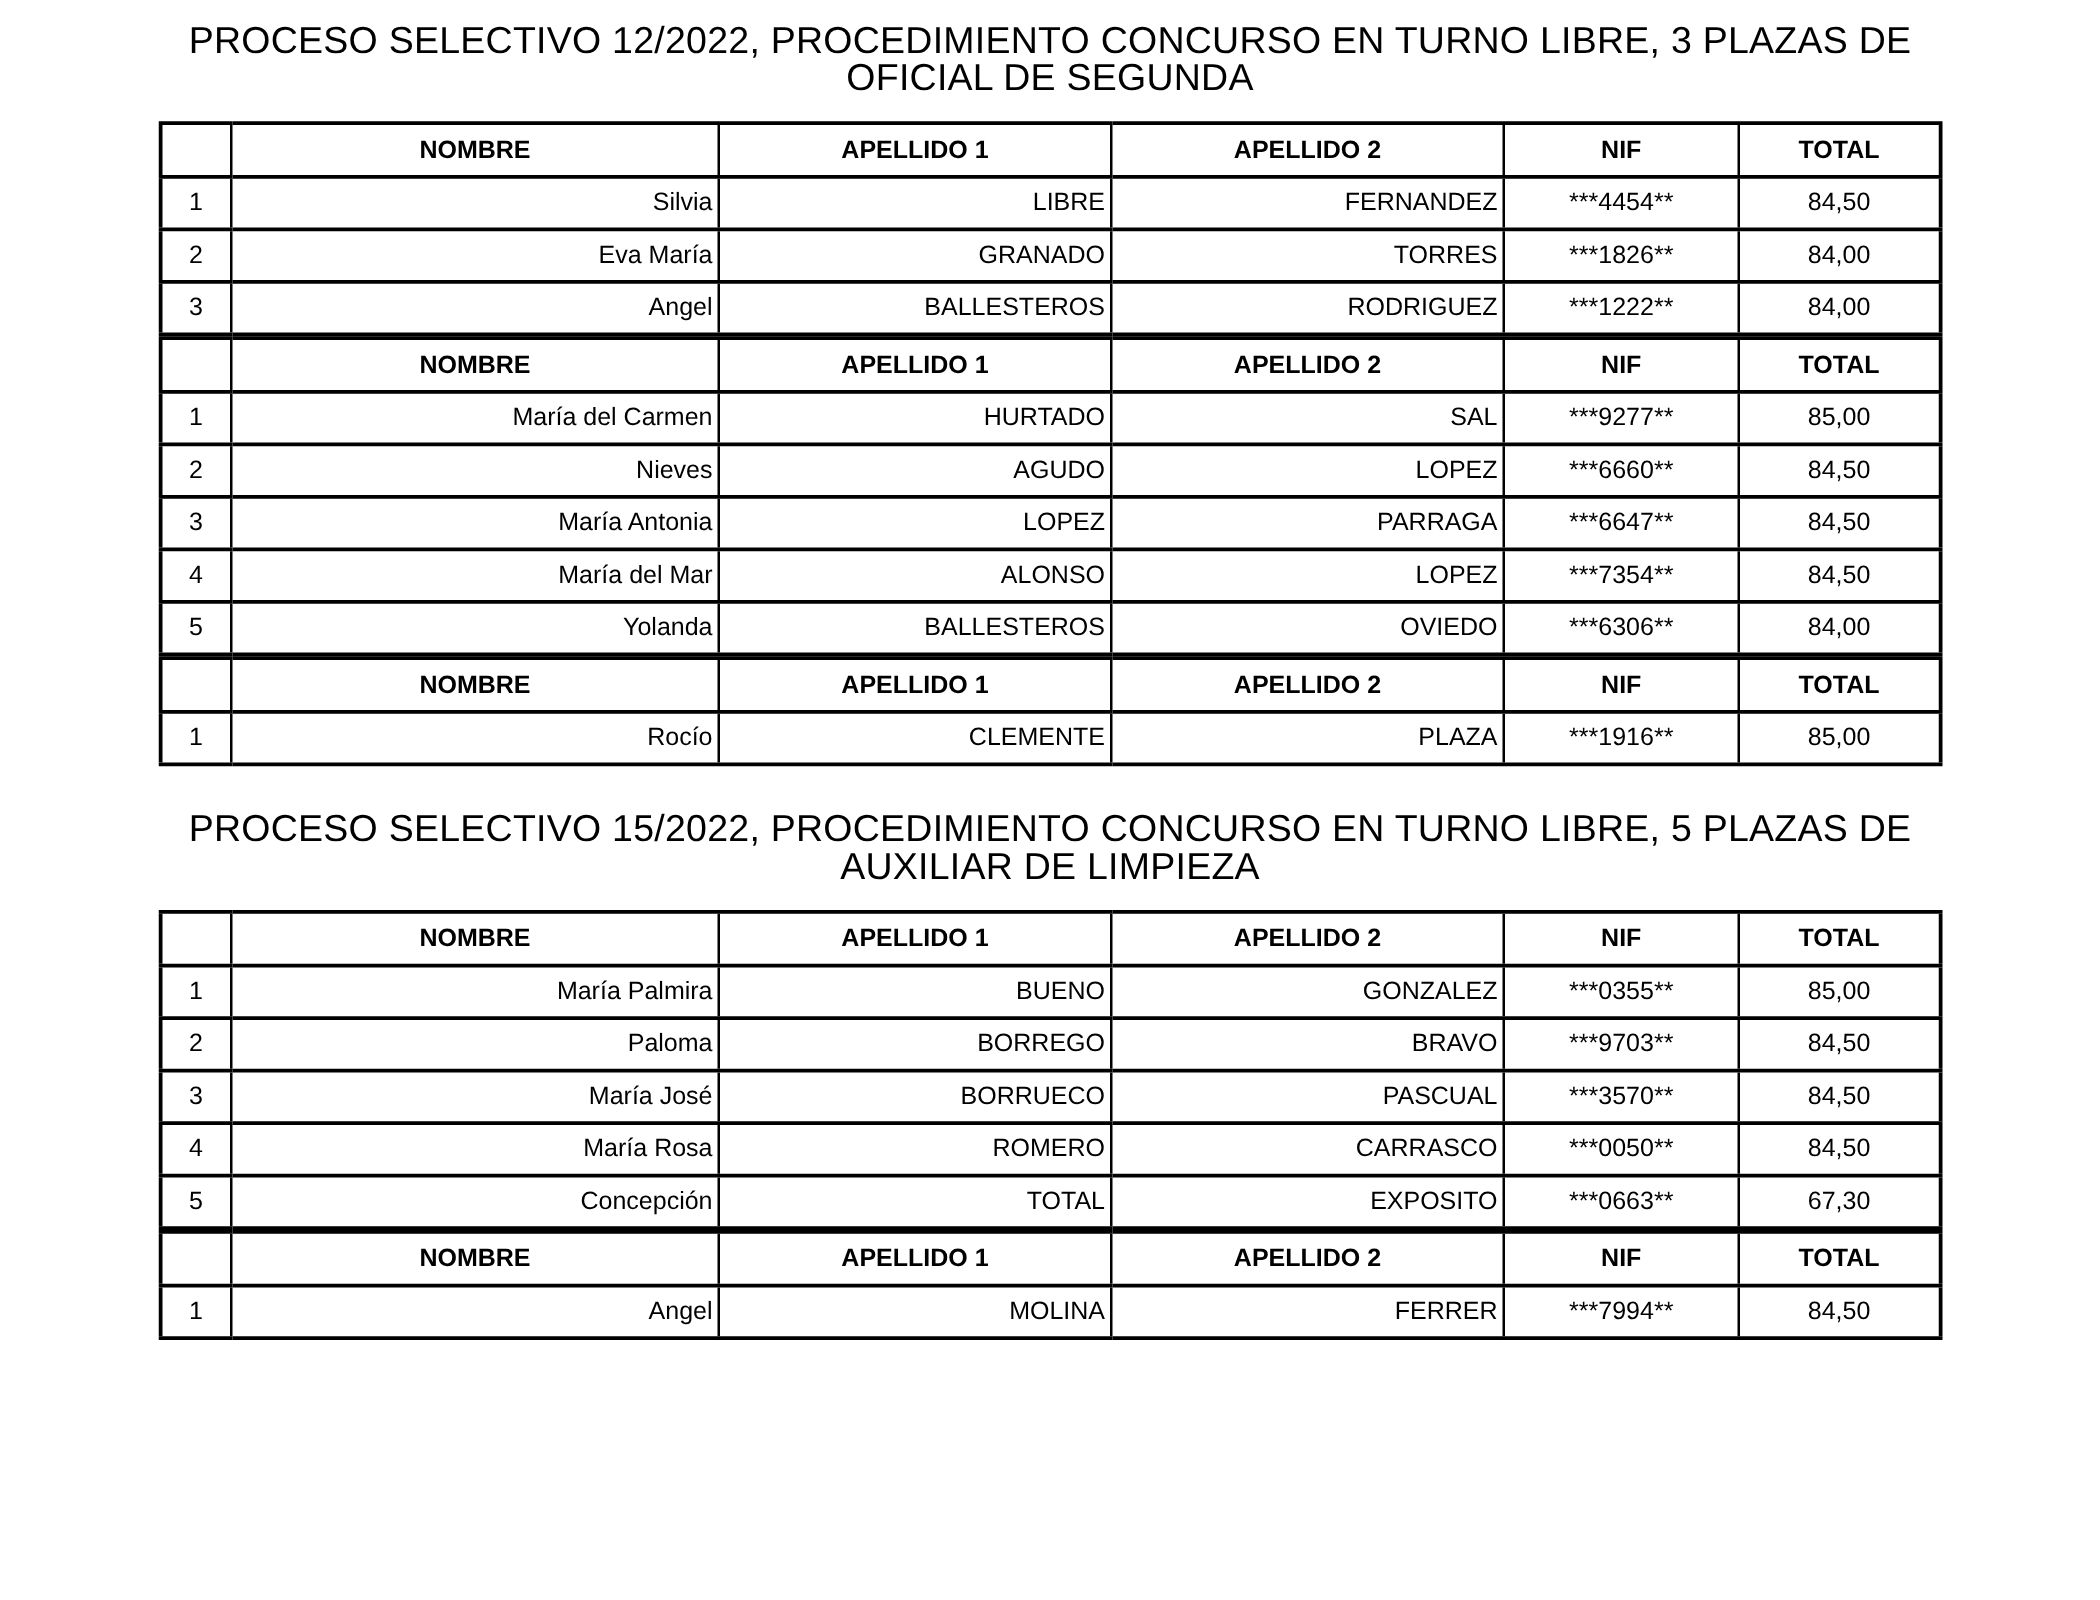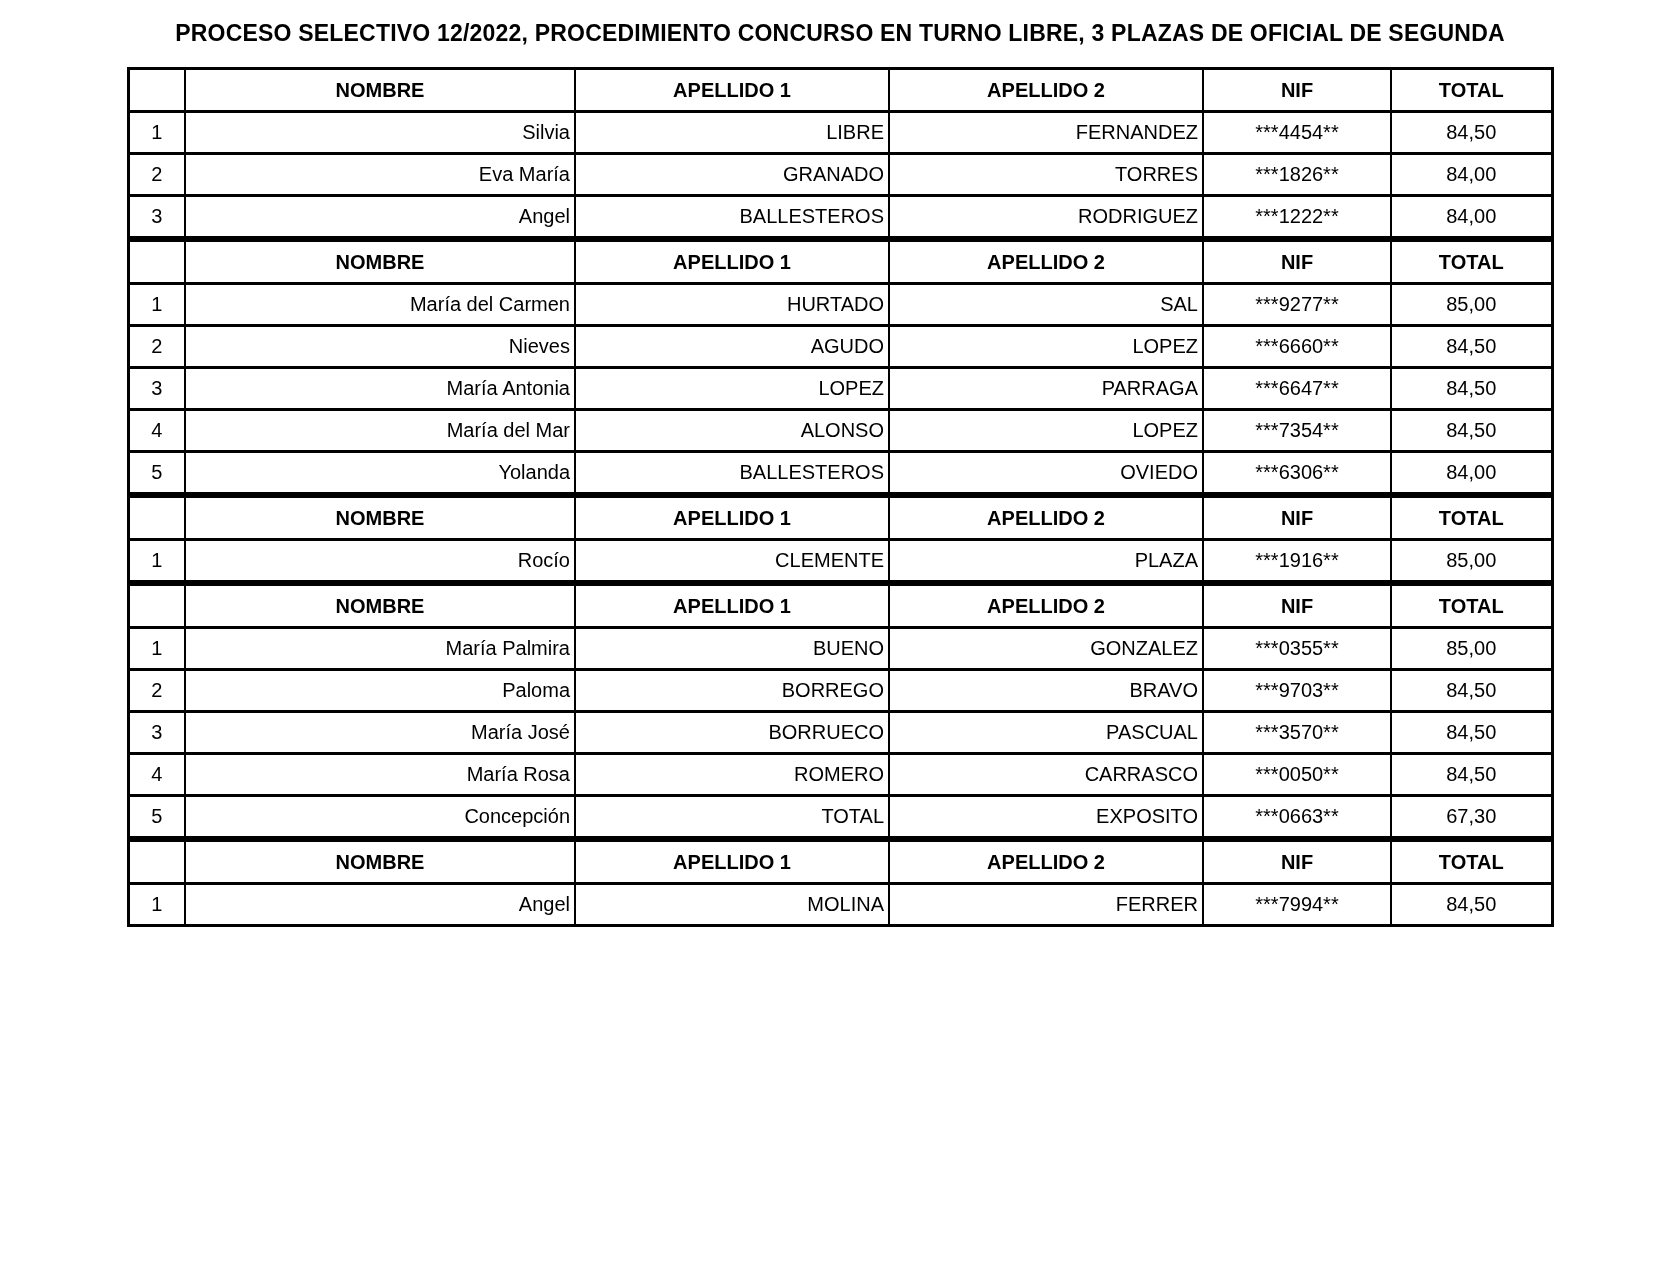--- a/index.html
+++ b/index.html
@@ -12,22 +12,22 @@
     min-height: 1280px;
     font-family: "Liberation Sans", sans-serif;
     color: #000000;
     -webkit-font-smoothing: antialiased;
   }
   .page {
     padding: 18px 0 20px 0;
   }
   .section-title {
     text-align: center;
-    font-weight: bold;
-    font-size: 23px;
+    font-weight: normal;
+    font-size: 30px;
     line-height: 30px;
     letter-spacing: 0.2px;
     margin: 36px auto 19px auto;
     width: 1480px;
   }
   .section:first-child .section-title {
     margin-top: 0;
   }
   .title-line {
     display: block;
@@ -221,20 +221,23 @@
             <td class="align-left">Rocío</td>
             <td class="align-left">CLEMENTE</td>
             <td class="align-left">PLAZA</td>
             <td class="align-center">***1916**</td>
             <td class="align-center">85,00</td>
           </tr>
         </tbody>
       </table>
     </div>
     <div class="section">
+      <div class="section-title">
+        <span class="title-line">PROCESO SELECTIVO 15/2022, PROCEDIMIENTO CONCURSO EN TURNO LIBRE, 5 PLAZAS DE AUXILIAR DE LIMPIEZA</span>
+      </div>
       <table class="results">
         <colgroup>
           <col class="c-num">
           <col class="c-nombre">
           <col class="c-ap1">
           <col class="c-ap2">
           <col class="c-nif">
           <col class="c-total">
         </colgroup>
         <thead>

